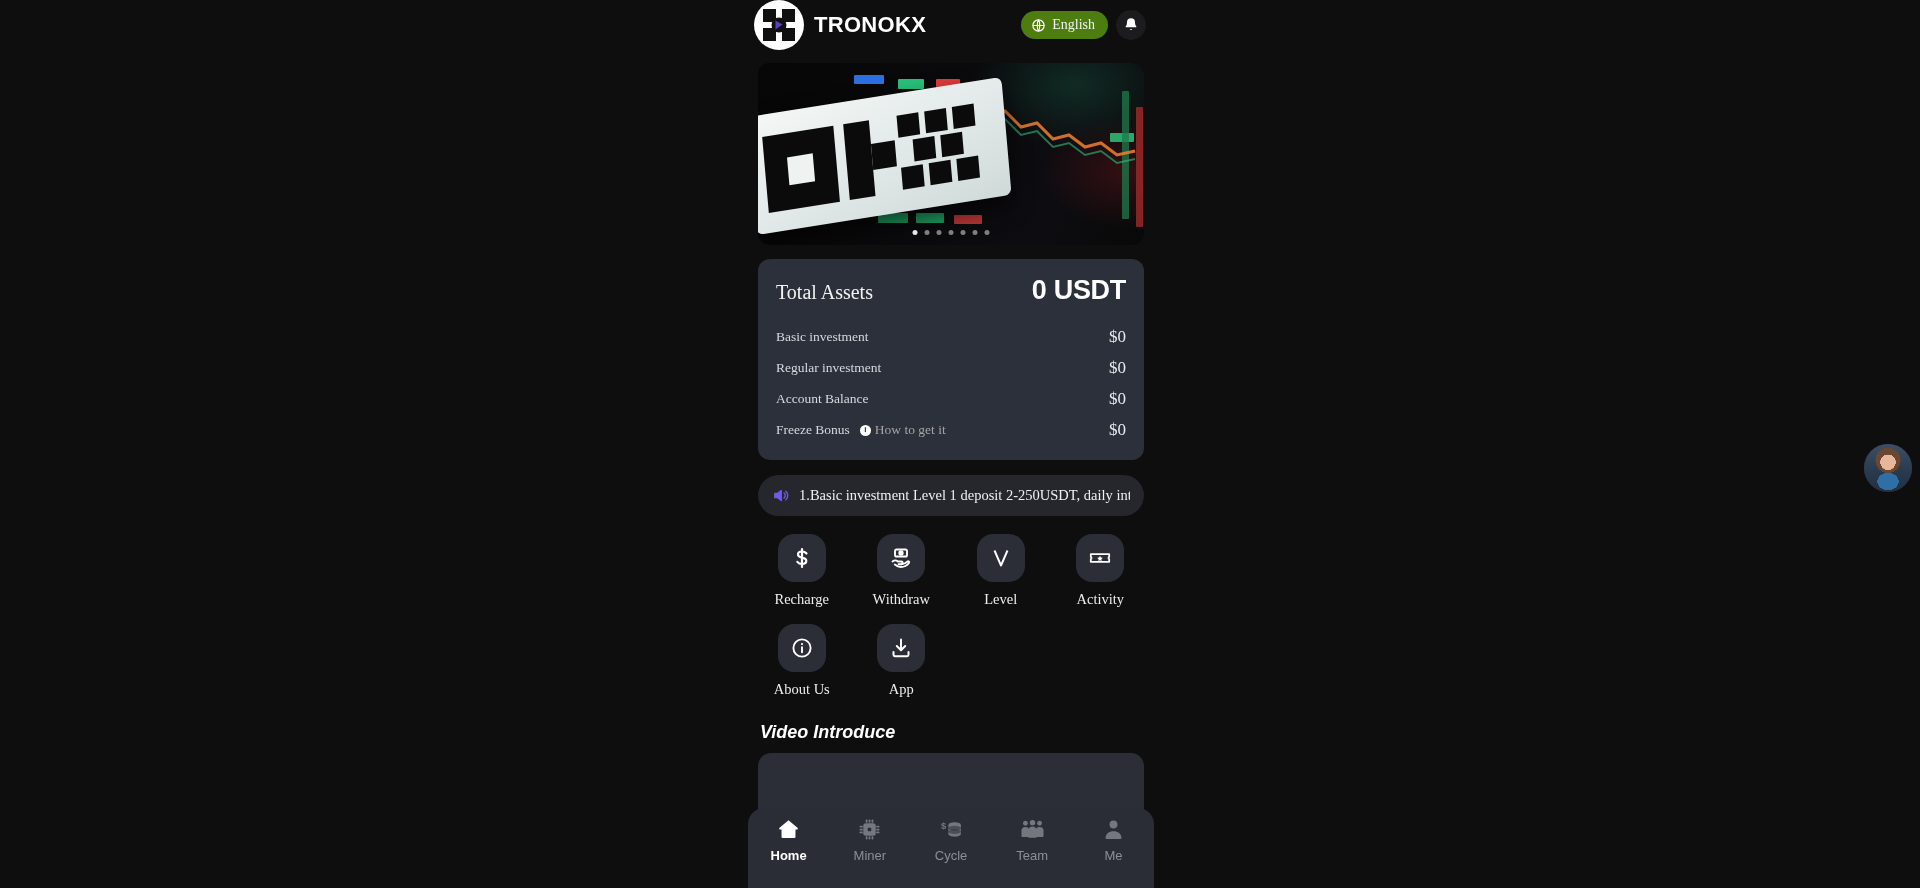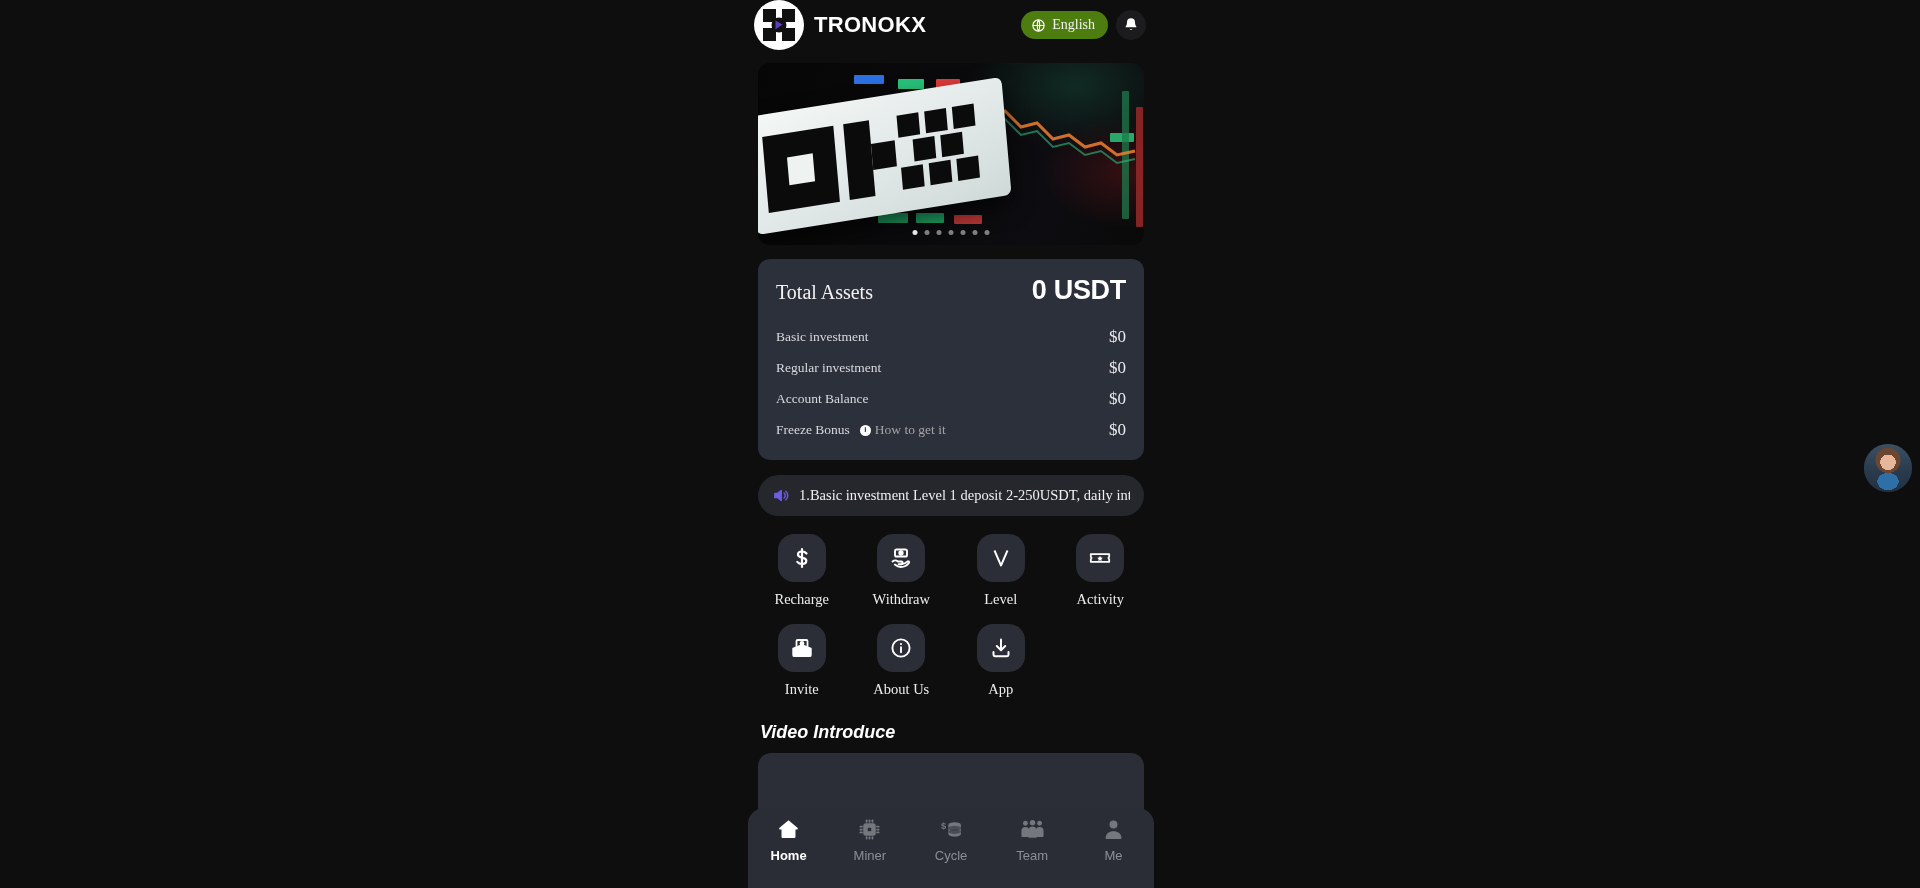--- a/index.html
+++ b/index.html
@@ -395,30 +395,20 @@
         <div class="gtile">
           <svg class="icon-svg" width="24" height="24" viewBox="0 0 24 24" fill="none" stroke="#fff" stroke-width="1.8" stroke-linejoin="round">
             <path d="M2.8 8.2h18.4v2.6a1.4 1.4 0 0 0 0 2.4v2.6H2.8v-2.6a1.4 1.4 0 0 0 0-2.4V8.2z"></path>
             <path d="M12 9.8l.85 1.75 1.95.25-1.4 1.35.33 1.9L12 14.15l-1.73.9.33-1.9-1.4-1.35 1.95-.25z" fill="#fff" stroke="none"></path>
           </svg>
         </div>
         <span class="glabel">Activity</span>
       </div>
 
 
-      <div class="gcell">
-        <div class="gtile">
-          <svg class="icon-svg" width="24" height="24" viewBox="0 0 24 24" fill="none" stroke="#fff" stroke-width="1.8" stroke-linejoin="round">
-            <rect x="6.5" y="4" width="11" height="7.5" rx="1.2"></rect>
-            <circle cx="12" cy="7.4" r="1.5" fill="#fff"></circle>
-            <path d="M3.2 12.6 12 9l8.8 3.6v6.3a1.3 1.3 0 0 1-1.3 1.3H4.5a1.3 1.3 0 0 1-1.3-1.3v-6.3z" fill="#fff" stroke="#fff"></path>
-          </svg>
-        </div>
-        <span class="glabel">Invite</span>
-      </div>
 
       <div class="gcell">
         <div class="gtile">
           <svg class="icon-svg" width="24" height="24" viewBox="0 0 24 24" fill="none" stroke="#fff" stroke-width="1.9" stroke-linecap="round">
             <circle cx="12" cy="12" r="8.6"></circle>
             <path d="M12 11.2v5"></path>
             <circle cx="12" cy="8.1" r="1.05" fill="#fff" stroke="none"></circle>
           </svg>
         </div>
         <span class="glabel">About Us</span>

